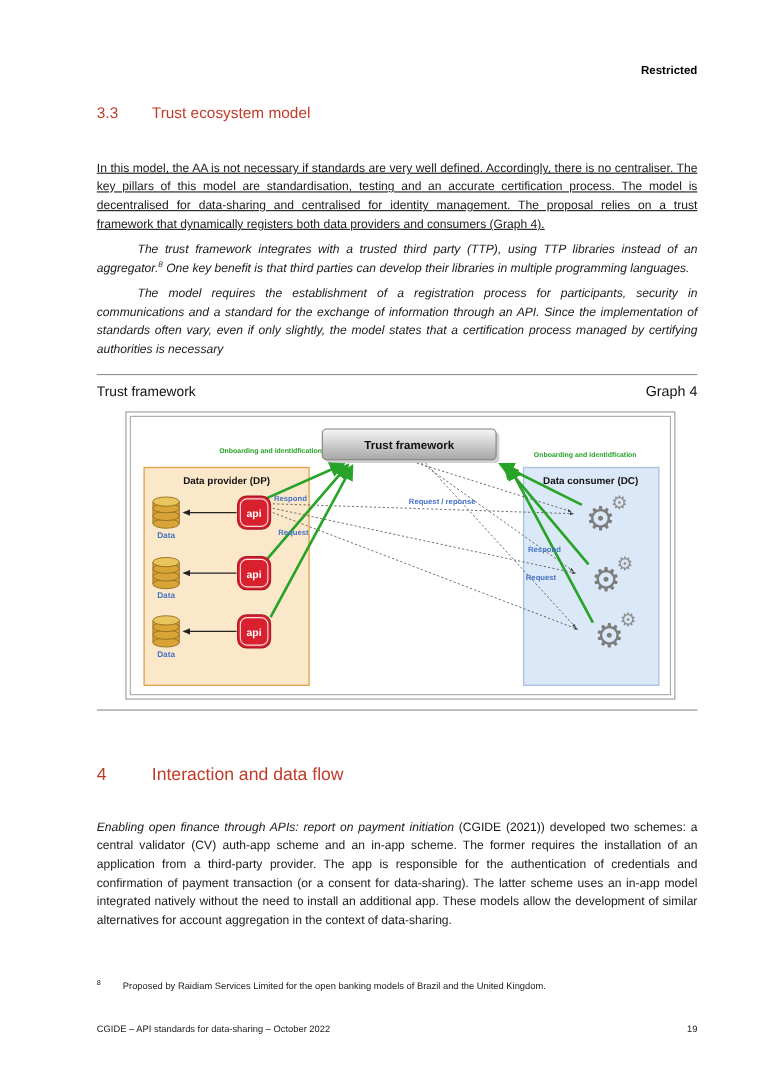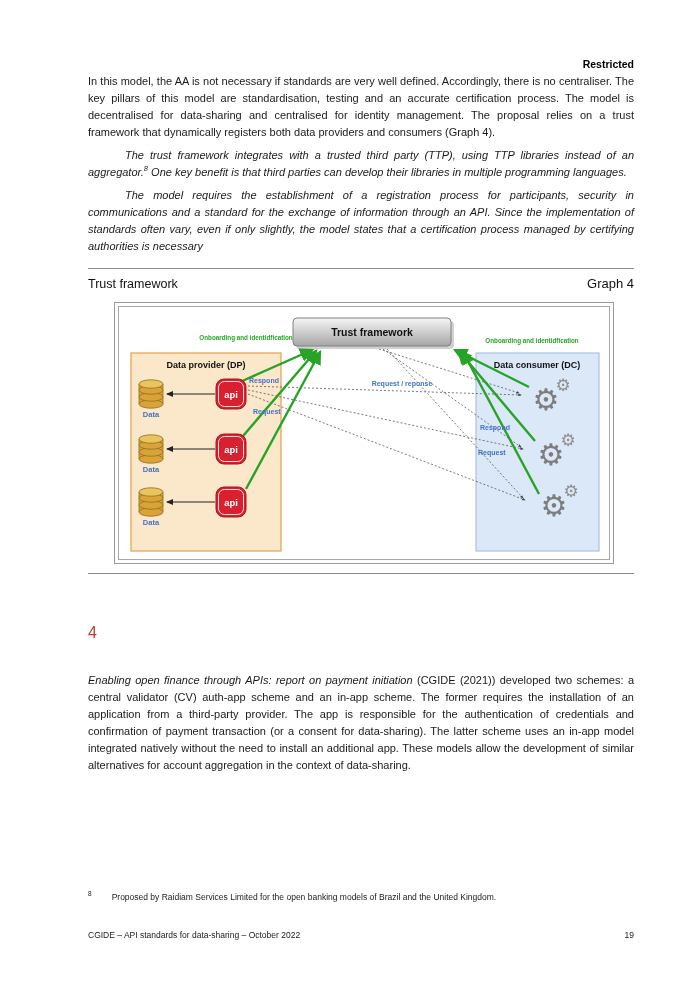--- a/index.html
+++ b/index.html
@@ -8,21 +8,21 @@
   .page {
     position:relative; width:700px; height:990px; margin:0 auto;
     background:#ffffff; padding:58px 66px 0 88px; overflow:hidden;
   }
   .classification { text-align:right; font-size:10.5px; font-weight:bold; color:#000; }
   .heading { display:flex; color:var(--heading-red,#c13b2a); }
   .heading .h-num { width:50px; flex:0 0 50px; }
   .h2-33 { margin-top:24px; font-size:14px; font-weight:400; }
   .h2-4  { margin-top:50px; font-size:16px; font-weight:400; }
   .body-p { font-size:11px; line-height:17px; text-align:justify; color:#1a1a1a; }
-  .mt17 { margin-top:3px; } .mt6 { margin-top:6px;font-style:italic; } .mt30 { margin-top:30px; }
+  .mt17 { margin-top:35px;text-decoration:underline; } .mt6 { margin-top:6px;font-style:italic; } .mt30 { margin-top:30px; }
   .indent { text-indent:37px; }
   sup.fn { font-size:7.5px; vertical-align:super; line-height:0; }
   .rule { border-top:1px solid var(--rule-gray,#8c8c8c); height:0; }
   .rule-top { margin-top:13px; }
   .rule-bottom { margin-top:9px; }
   .graph-titlebar { display:flex; justify-content:space-between; align-items:baseline; padding:7px 0 9px 0; }
   .graph-title { font-size:12.5px; color:#111; }
   .graph-label { font-size:13px; color:#111; }
   .fig-outer { margin:2px 20px 0 26px; border:1px solid #9a9a9a; padding:3px; background:#fff; }
   .fig-inner { border:1px solid #a8a8a8; background:#fff; }
@@ -44,20 +44,24 @@
   .page-footer { position:absolute; left:88px; right:66px; top:930px; display:flex; justify-content:space-between; font-size:8.5px; color:#1a1a1a;gap:28px; }
   em.lead { font-style:italic; }
 </style>
 </head>
 <body>
 
 <div class="page">
 
   <div class="classification">Restricted</div>
 
+  <div class="heading h2-33">
+    <span class="h-num">3.3</span>
+    <span>Trust ecosystem model</span>
+  </div>
 
   <p class="body-p mt17">In this model, the AA is not necessary if standards are very well defined. Accordingly, there is no centraliser. The key pillars of this model are standardisation, testing and an accurate certification process. The model is decentralised for data-sharing and centralised for identity management. The proposal relies on a trust framework that dynamically registers both data providers and consumers (Graph 4).</p>
 
   <p class="body-p mt6 indent"><span>The trust framework integrates with a trusted third party (TTP), using TTP libraries instead of an aggregator.</span><sup class="fn">8</sup><span> One key benefit is that third parties can develop their libraries in multiple programming languages.</span></p>
 
   <p class="body-p mt6 indent">The model requires the establishment of a registration process for participants, security in communications and a standard for the exchange of information through an API. Since the implementation of standards often vary, even if only slightly, the model states that a certification process managed by certifying authorities is necessary</p>
 
   <div class="rule rule-top"></div>
 
   <div class="graph-titlebar">
@@ -190,20 +194,21 @@
         <text class="blue-t" x="361" y="123">Respond</text>
         <text class="blue-t" x="359" y="148">Request</text>
       </svg>
     </div>
   </div>
 
   <div class="rule rule-bottom"></div>
 
   <div class="heading h2-4">
     <span class="h-num">4</span>
+    <span>Interaction and data flow</span>
   </div>
 
   <p class="body-p mt30"><em class="lead">Enabling open finance through APIs: report on payment initiation</em><span> (CGIDE (2021)) developed two schemes: a central validator (CV) auth-app scheme and an in-app scheme. The former requires the installation of an application from a third-party provider. The app is responsible for the authentication of credentials and confirmation of payment transaction (or a consent for data-sharing). The latter scheme uses an in-app model integrated natively without the need to install an additional app. These models allow the development of similar alternatives for account aggregation in the context of data-sharing.</span></p>
 
   <div class="footnote">
     <sup>8</sup><span class="fn-text">Proposed by Raidiam Services Limited for the open banking models of Brazil and the United Kingdom.</span>
   </div>
 
   <div class="page-footer">
     <span>CGIDE – API standards for data-sharing – October 2022</span>

